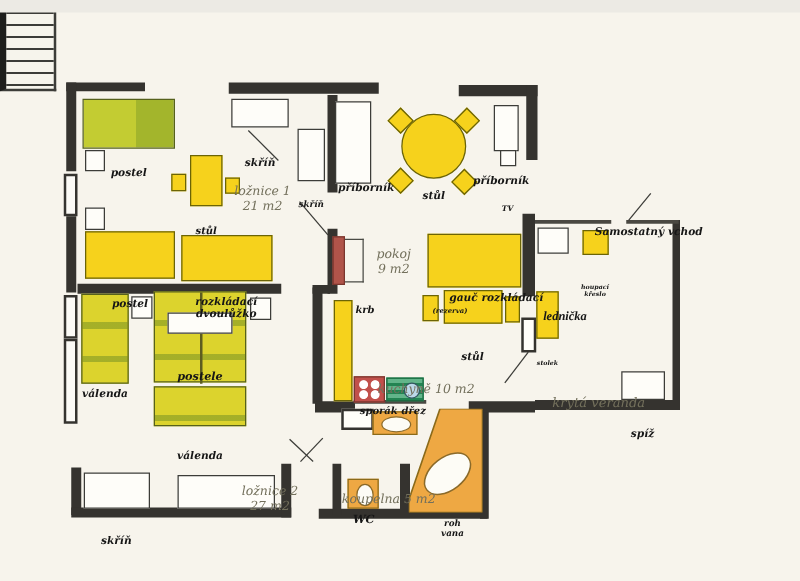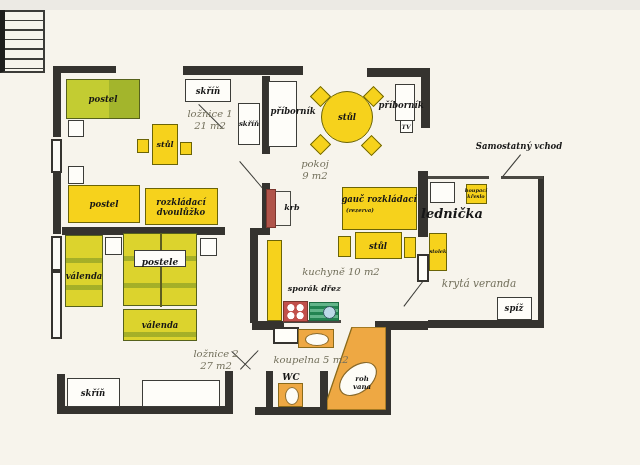--- a/index.html
+++ b/index.html
@@ -28,21 +28,21 @@
      radial-gradient(circle at 70% 72%, #fff 0 3.2px, rgba(0,0,0,0) 3.9px);}
   .sink{background-color:#2e9c63;border-color:#1d6b42;
     background-image:repeating-linear-gradient(180deg, rgba(255,255,255,.25) 0 3px, rgba(0,60,30,.25) 3px 6px);}
   .ellip{position:absolute;background:#fdfcf6;border:1.2px solid #8a6a2a;border-radius:50%;box-sizing:border-box;}
   .sinkdot{position:absolute;background:#bcd9e8;border:1.2px solid #33565f;border-radius:50%;box-sizing:border-box;}
   .stairs{background:#f6f4ec;border:2px solid #3c3c38;border-left:5px solid #1e1e1c;box-sizing:border-box;
     background-image:repeating-linear-gradient(180deg, rgba(0,0,0,0) 0 8px, #3c3c38 8px 9.6px);}
   .divider{position:absolute;background:#5d5d20;}
   .bracket{position:absolute;border:1.6px solid #4a4a44;border-left:none;box-sizing:border-box;}
   .txt{position:absolute;transform:translate(-50%,-50%);font-style:italic;text-align:center;
-       white-space:nowrap;line-height:1.18;color:#161616;}
+       white-space:nowrap;line-height:1.18;color:#161616;margin-top:40px;}
   .txt span{display:block;}
   .txt.b{font-weight:bold;}
   .txt.gray{color:#73705c;}
 </style>
 </head>
 <body>
 
 <div id="stage">
   <div class="topstrip"></div>
 <div class="wall " style="left: 53px; top: 66px; width: 63px; height: 7px;"></div>
@@ -174,27 +174,27 @@
     <div class="txt b" style="left: 181px; top: 207px; font-size: 8.5px;">
       <span>rozkládací</span>
       <span>dvoulůžko</span>
     </div>
     <div class="txt b" style="left: 519px; top: 146px; font-size: 8.5px;">
       <span>Samostatný vchod</span>
     </div>
     <div class="txt b" style="left: 292px; top: 208px; font-size: 8px;">
       <span>krb</span>
     </div>
-    <div class="txt b" style="left: 379px; top: 199px; font-size: 8.5px;">
+    <div class="txt b" style="left: 397px; top: 199px; font-size: 8.5px;">
       <span>gauč rozkládací</span>
     </div>
     <div class="txt b" style="left: 360px; top: 210px; font-size: 5.5px;">
       <span>(rezerva)</span>
     </div>
-    <div class="txt b" style="left: 452px; top: 214px; font-size: 13px;">
+    <div class="txt b" style="left: 452px; top: 214px; font-size: 10px; font-family: Liberation Serif, serif;">
       <span>lednička</span>
     </div>
     <div class="txt b" style="left: 476px; top: 194px; font-size: 5px;">
       <span>houpací</span>
       <span>křeslo</span>
     </div>
     <div class="txt b" style="left: 378px; top: 246px; font-size: 8.5px;">
       <span>stůl</span>
     </div>
     <div class="txt b" style="left: 438px; top: 252px; font-size: 5px;">

